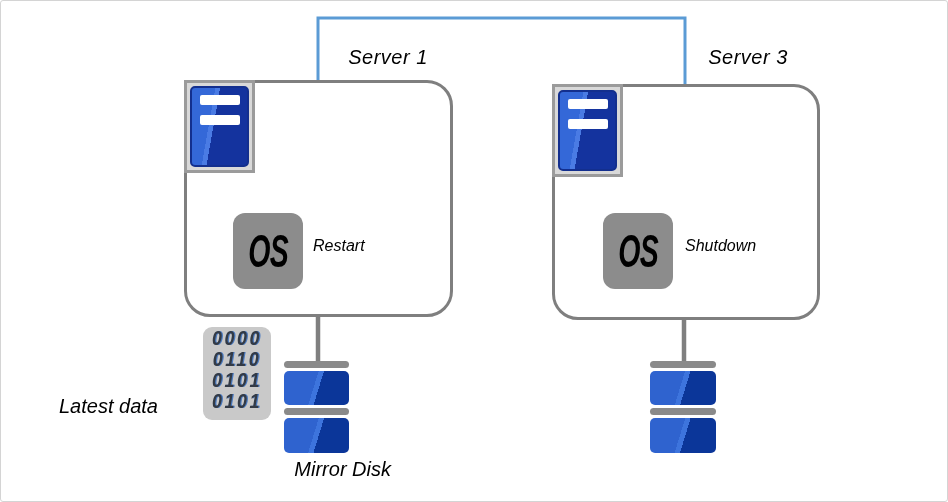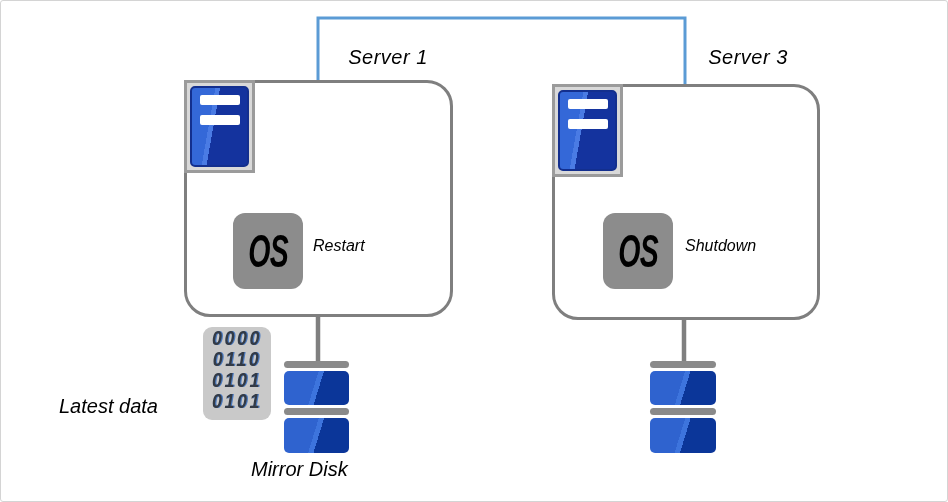--- a/index.html
+++ b/index.html
@@ -111,21 +111,21 @@
     background: linear-gradient(107deg, #2f63cf 0 46%, #3d74dd 46% 53%, #0b3699 53%);
   }
   .disk-bar + .disk-vol + .disk-bar { margin-top: 3px; }
   .disk-bar.mid { margin-top: 3px; }
   .disk-vol.last { height: 35px; }
 
   #mirror-label {
     position: absolute;
     left: 250px; top: 457px; width: 140px;
     font-size: 20px;
-    text-align: left;
+    text-align: right;
     white-space: nowrap;
   }
 
   #latest-label {
     position: absolute;
     left: 58px; top: 374px; width: 132px;
     font-size: 20px;
     text-align: left;
     white-space: nowrap;
     margin-top: 20px;

